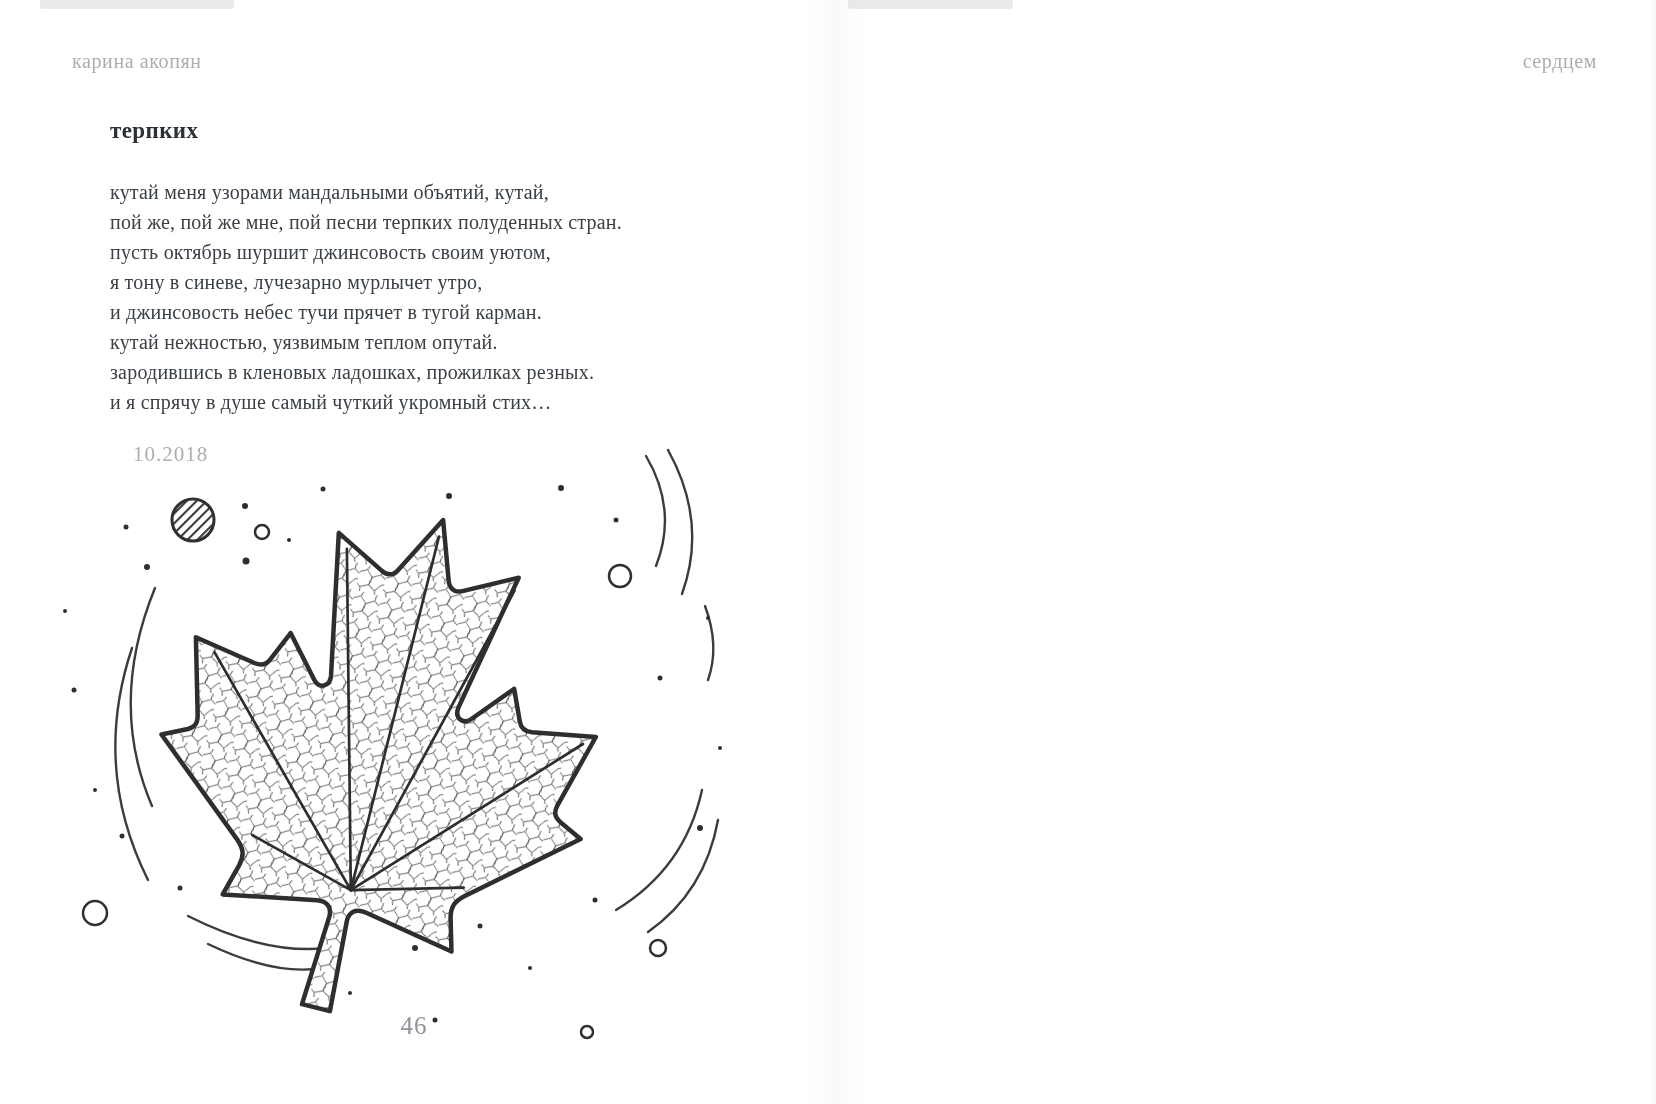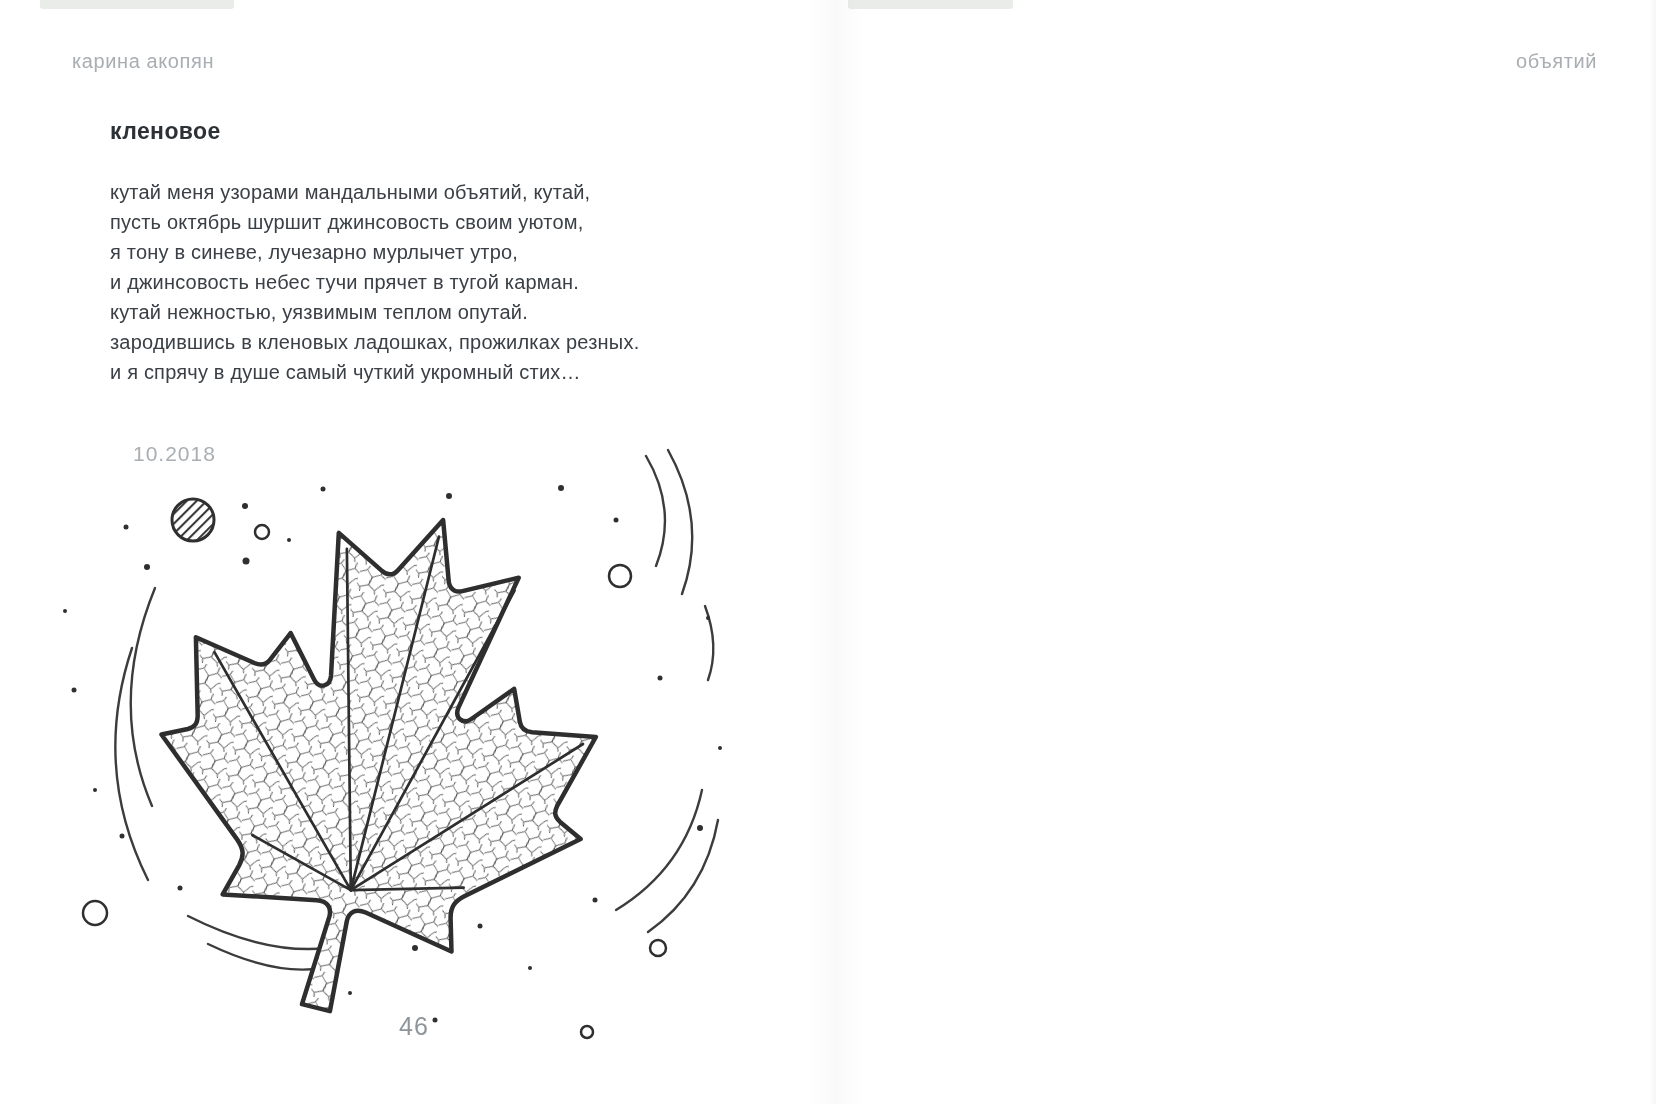--- a/index.html
+++ b/index.html
@@ -14,21 +14,21 @@
   *{margin:0;padding:0;box-sizing:border-box;}
   html,body{width:1656px;height:1104px;}
   body{
     background:var(--page-bg);
     font-family:"Liberation Sans","DejaVu Sans",sans-serif;
     color:var(--text);
     overflow:hidden;
     position:relative;
   }
   .spread{position:absolute;inset:0;background:var(--page-bg);}
-  .page{position:absolute;top:0;height:900px;width:828px;}
+  .page{position:absolute;top:0;height:900px;width:828px;font-family:Liberation Serif, serif;}
   .page.left{left:0;}
   .page.right{left:828px;}
   .gutter{
     position:absolute;top:0;left:808px;width:56px;height:1104px;
     background:linear-gradient(to right,rgba(0,0,0,0),rgba(0,0,0,0.025) 50%,rgba(0,0,0,0));
     pointer-events:none;
   }
   .edge-strip{position:absolute;top:0;height:9px;background:var(--edge);border-radius:0 0 3px 3px;}
   .edge-strip.a{left:40px;width:194px;}
   .edge-strip.b{left:848px;width:165px;}
@@ -70,24 +70,25 @@
 
 <div class="spread">
 
   <div class="edge-strip a"></div>
   <div class="edge-strip b"></div>
   <div class="edge-right"></div>
 
   <div class="page left">
     <div class="running-header author">карина акопян</div>
 
-    <div class="poem-title">кленовое</div>
+    <div class="poem-title">терпких</div>
 
     <div class="poem left-poem">
       <div class="line">кутай меня узорами мандальными объятий, кутай,</div>
+      <div class="line">пой же, пой же мне, пой песни терпких полуденных стран.</div>
       <div class="line">пусть октябрь шуршит джинсовость своим уютом,</div>
       <div class="line">я тону в синеве, лучезарно мурлычет утро,</div>
       <div class="line">и джинсовость небес тучи прячет в тугой карман.</div>
       <div class="line">кутай нежностью, уязвимым теплом опутай.</div>
       <div class="line">зародившись в кленовых ладошках, прожилках резных.</div>
       <div class="line">и я спрячу в душе самый чуткий укромный стих…</div>
     </div>
 
     <div class="poem-date">10.2018</div>
 
@@ -164,18 +165,18 @@
             <path d="M256 445 L377 412"></path>
           </g>
         </g>
       </g>
     </svg>
 
     <div class="page-number pn-left">46</div>
   </div>
 
   <div class="page right">
-    <div class="running-header section">объятий</div>
+    <div class="running-header section">сердцем</div>
 
   </div>
 
   <div class="gutter"></div>
 </div>
 
 </body></html>

